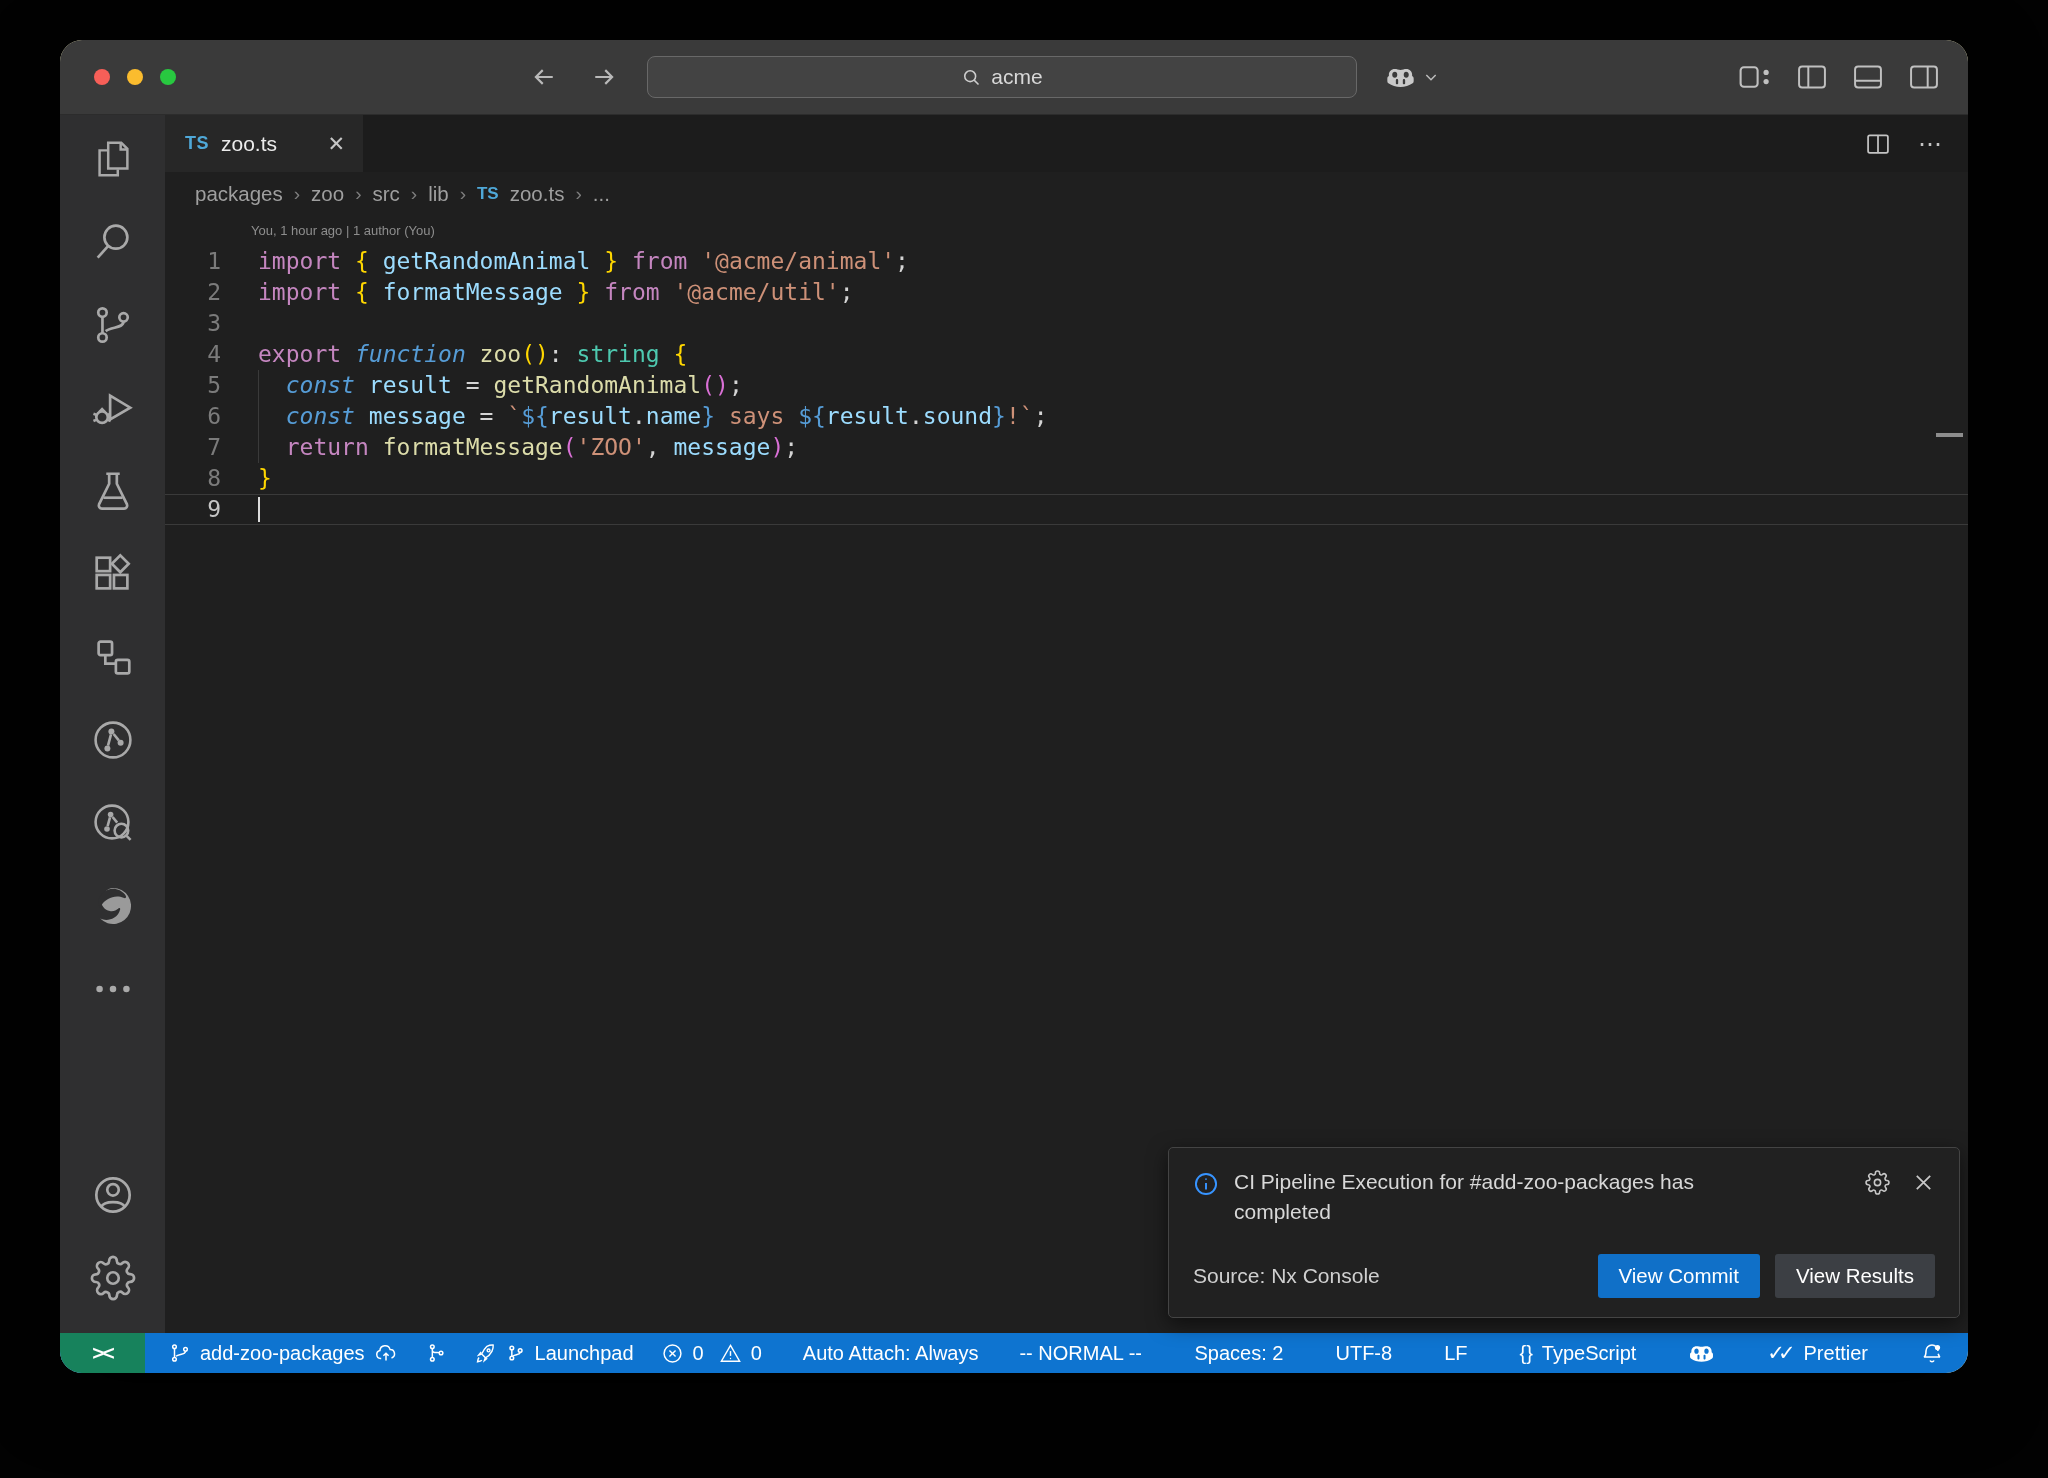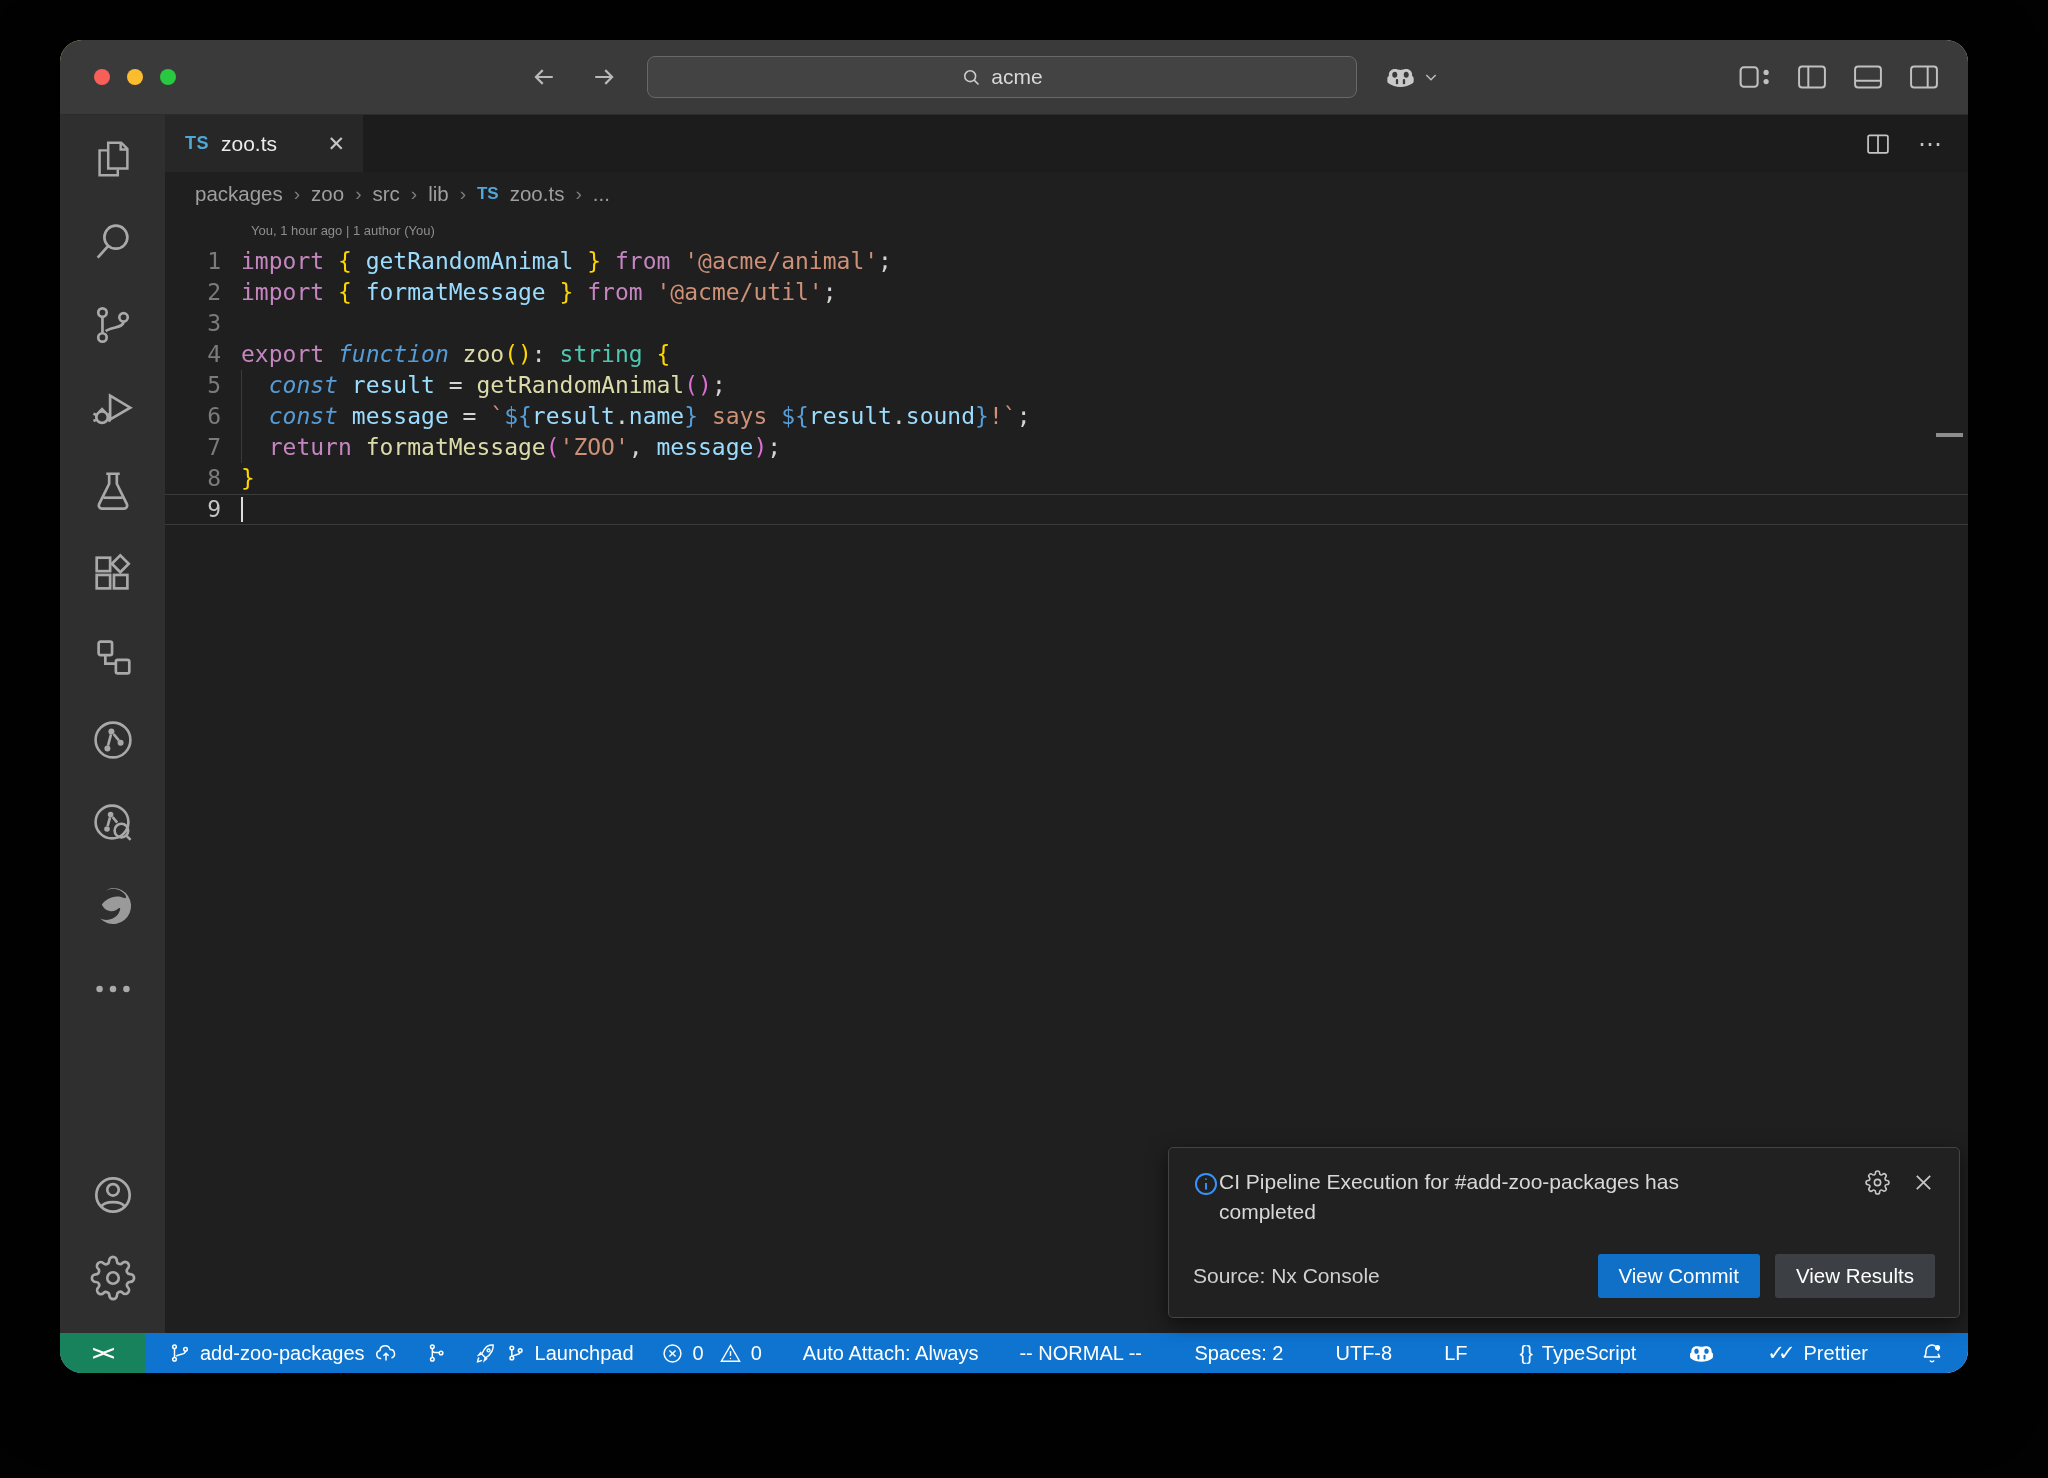--- a/index.html
+++ b/index.html
@@ -49,36 +49,36 @@
 
   
   .editor { flex:1; position:relative; background:#1f1f1f; overflow:hidden;
             font-family:"DejaVu Sans Mono", monospace; font-size:23px; }
   .blame { height:30px; line-height:30px; margin-left:86px; font-family:"Liberation Sans",sans-serif;
            font-size:13px; color:#8d8d8d; }
   .code-line { height:31px; line-height:31px; display:flex; white-space:pre; }
   .code-line.current { box-shadow:inset 0 1px 0 #3a3a3a, inset 0 -1px 0 #3a3a3a; }
   .gutter { width:56px; flex:0 0 auto; text-align:right; color:#7b7b7b; }
   .code-line.current .gutter { color:#c4c4c4; }
-  .code-text { margin-left:20px; position:relative; color:#d4d4d4; }
+  .code-text { margin-left:37px; position:relative; color:#d4d4d4; }
   .code-text.with-guide::before { content:""; position:absolute; left:0; top:0; bottom:0;
                                   width:1px; background:#3a3a3a; }
   .cursor { display:inline-block; width:2px; height:25px; background:#dcdcdc; vertical-align:-5px; }
   .tk-kw1 { color:#C586C0; } .tk-kw2 { color:#569CD6;font-style:italic; } .tk-var { color:#9CDCFE; }
   .tk-fn  { color:#DCDCAA; } .tk-str { color:#CE9178; } .tk-type{ color:#4EC9B0; }
   .tk-b1  { color:#FFD700; } .tk-b2  { color:#DA70D6; } .tk-tex { color:#569CD6; }
   .tk-plain { color:#d4d4d4; }
   .ruler-mark { position:absolute; right:5px; top:217px; width:27px; height:4px; background:#8d8d8d; }
 
   
   .toasts { position:absolute; right:8px; bottom:55px; width:792px; display:flex;
             flex-direction:column; gap:21px; z-index:6; }
   .toast { background:#212121; border:1px solid #444; border-radius:5px; padding:19px 24px;
            box-shadow:0 6px 20px rgba(0,0,0,.55); color:#d8d8d8; font-size:21px; }
-  .toast-head { display:flex; align-items:flex-start; }
+  .toast-head { display:flex; gap:15px; align-items:flex-start; }
   .toast-msg { line-height:1.42; max-width:540px; flex:1; }
   .toast-actions { margin-left:auto; display:flex; gap:22px; align-items:center; color:#c8c8c8; padding-top:3px; }
   .toast-foot { display:flex; align-items:center; margin-top:27px; }
   .toast-source { color:#cfcfcf; }
   .toast-buttons { margin-left:auto; display:flex; gap:15px; }
   .btn { border:none; font-family:inherit; font-size:20.5px; padding:10px 21px; border-radius:3px;
          color:#fff; cursor:pointer; }
   .btn.primary { background:#1070c8; }
   .btn.secondary { background:#3c3f44; }
   .toast.small { display:flex; gap:15px; align-items:center; padding:18px 24px; }

